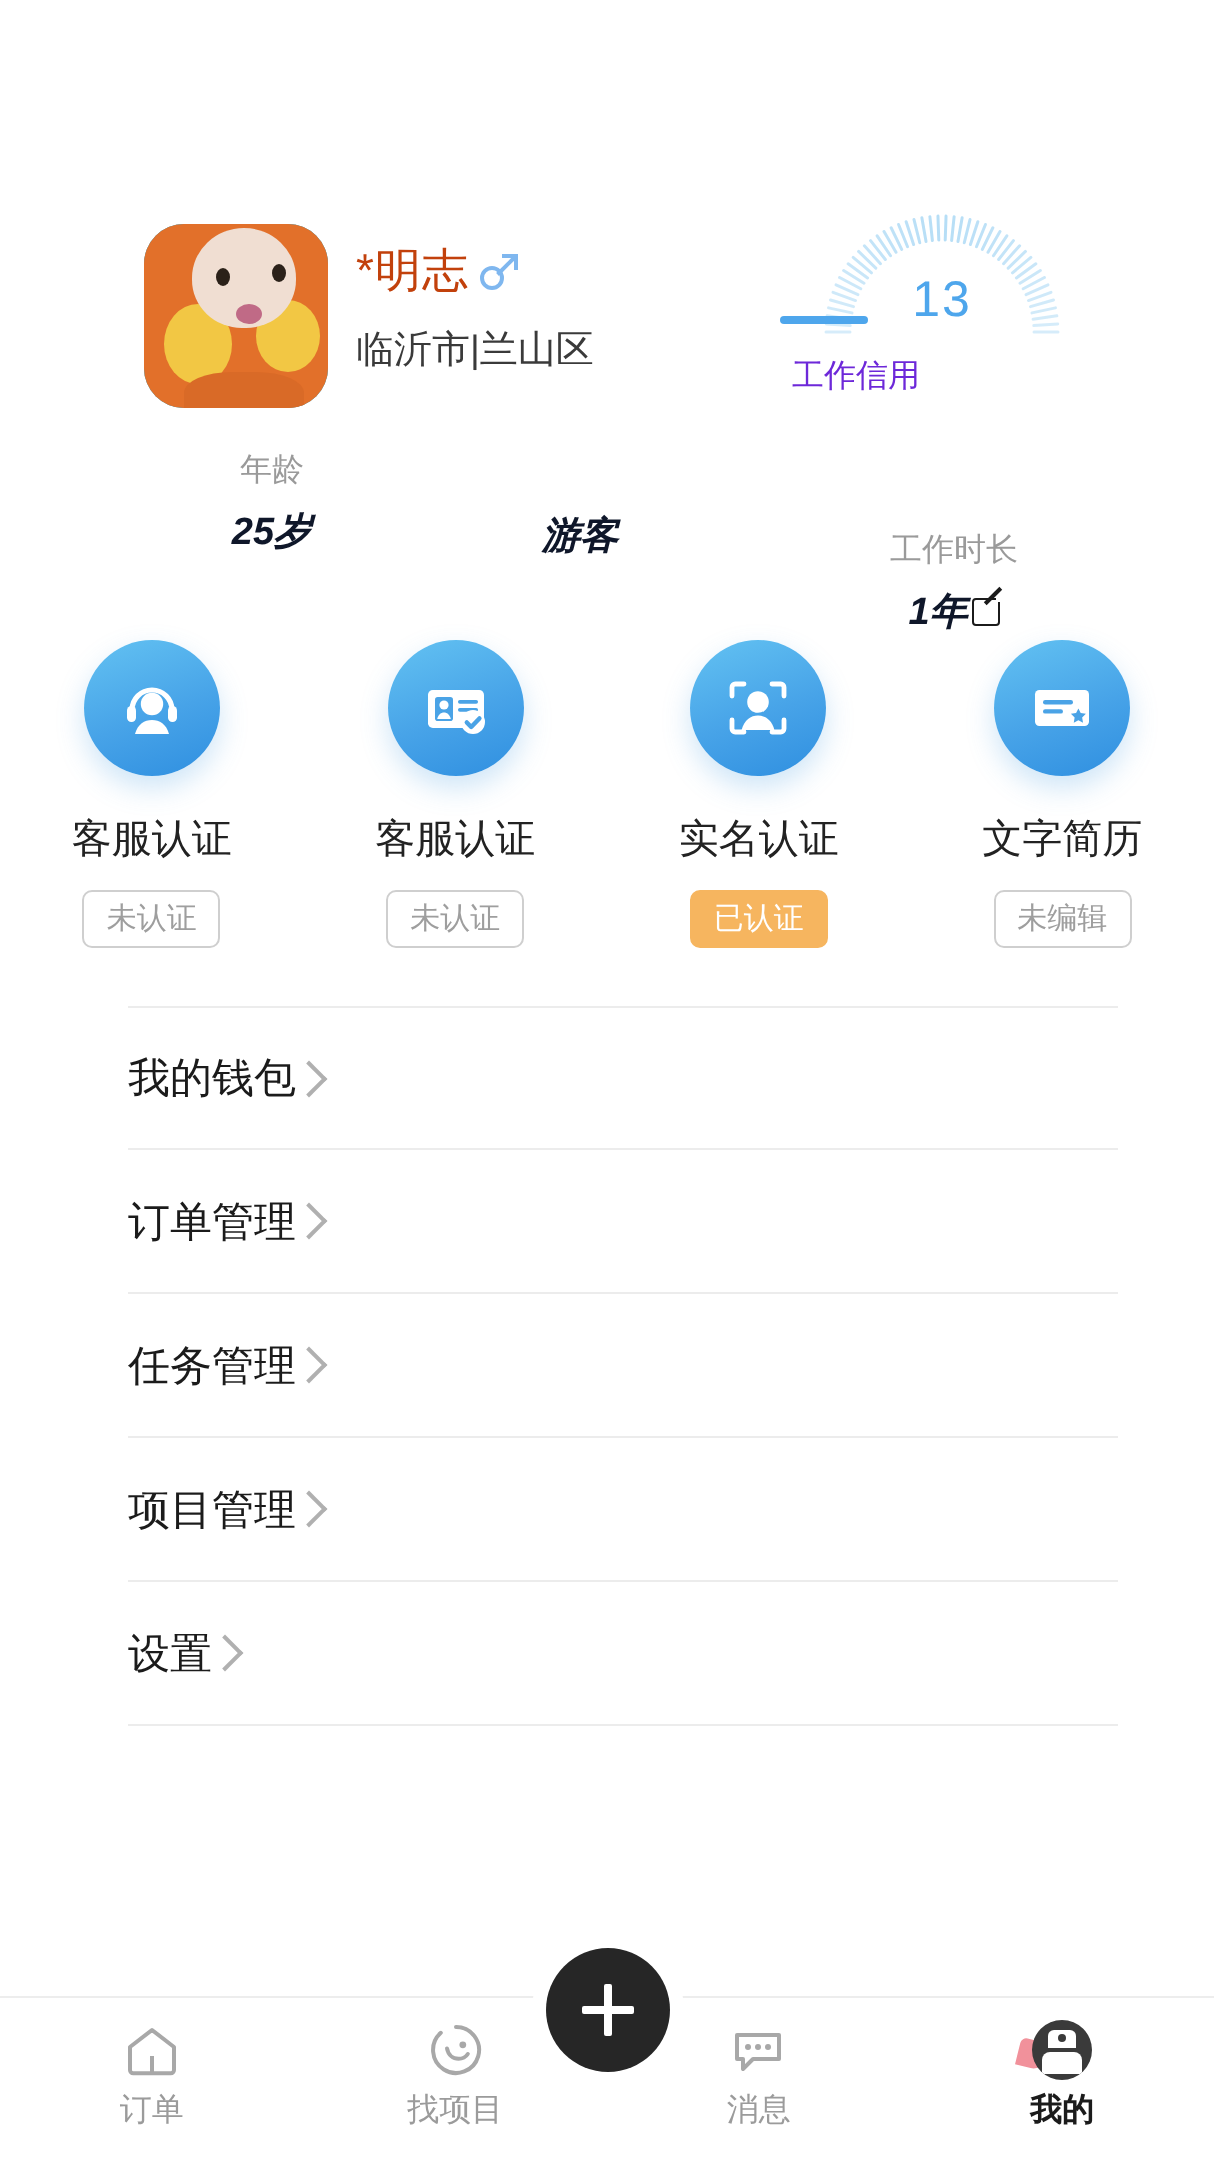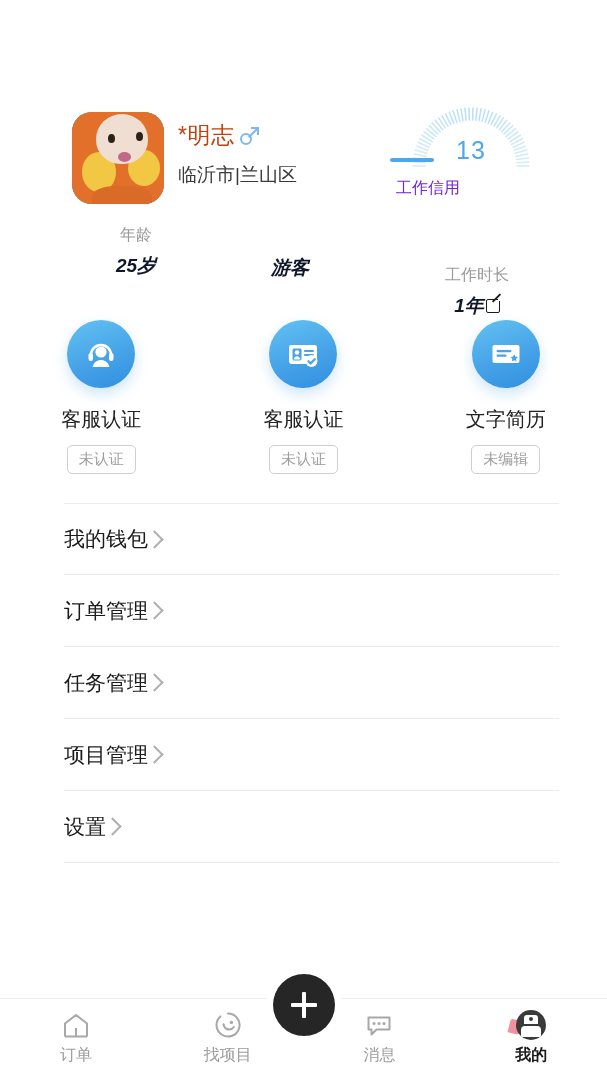--- a/index.html
+++ b/index.html
@@ -270,20 +270,34 @@
           <rect x="20" y="15" width="10" height="1.9" rx="0.9" fill="#4aa3e6"></rect>
           <rect x="20" y="19" width="10" height="1.9" rx="0.9" fill="#4aa3e6"></rect>
           <circle cx="27.5" cy="26" r="6" fill="#fff"></circle>
           <path d="M24.4 26.2l2.2 2.3 4.1-4.3" fill="none" stroke="#4aa3e6" stroke-width="2.2" stroke-linecap="round" stroke-linejoin="round"></path>
         </svg>
       </div>
       <div class="cert-label">客服认证</div>
       <div class="cert-badge">未认证</div>
     </div>
 
+    <div class="cert">
+      <div class="cert-icon">
+        <svg width="38" height="38" viewBox="0 0 38 38">
+          <path d="M6 13V8.6A1.6 1.6 0 0 1 7.6 7H12" fill="none" stroke="#fff" stroke-width="2.4" stroke-linecap="round"></path>
+          <path d="M26 7h4.4A1.6 1.6 0 0 1 32 8.6V13" fill="none" stroke="#fff" stroke-width="2.4" stroke-linecap="round"></path>
+          <path d="M6 25v4.4A1.6 1.6 0 0 0 7.6 31H12" fill="none" stroke="#fff" stroke-width="2.4" stroke-linecap="round"></path>
+          <path d="M26 31h4.4a1.6 1.6 0 0 0 1.6-1.6V25" fill="none" stroke="#fff" stroke-width="2.4" stroke-linecap="round"></path>
+          <circle cx="19" cy="16" r="5.4" fill="#fff"></circle>
+          <path d="M10.8 30c1.3-5 4.6-7.2 8.2-7.2s6.9 2.2 8.2 7.2z" fill="#fff"></path>
+        </svg>
+      </div>
+      <div class="cert-label">实名认证</div>
+      <div class="cert-badge done">已认证</div>
+    </div>
 
     <div class="cert">
       <div class="cert-icon">
         <svg width="38" height="38" viewBox="0 0 38 38">
           <rect x="5.5" y="10" width="27" height="18" rx="2.2" fill="#fff"></rect>
           <rect x="9.5" y="15" width="15" height="2.2" rx="1.1" fill="#4aa3e6"></rect>
           <rect x="9.5" y="19.6" width="10" height="2.2" rx="1.1" fill="#4aa3e6"></rect>
           <path d="M27.2 19.2l1.15 2.36 2.6.37-1.88 1.83.45 2.6-2.32-1.23-2.33 1.23.45-2.6-1.88-1.83 2.6-.37z" fill="#4aa3e6"></path>
         </svg>
       </div>

